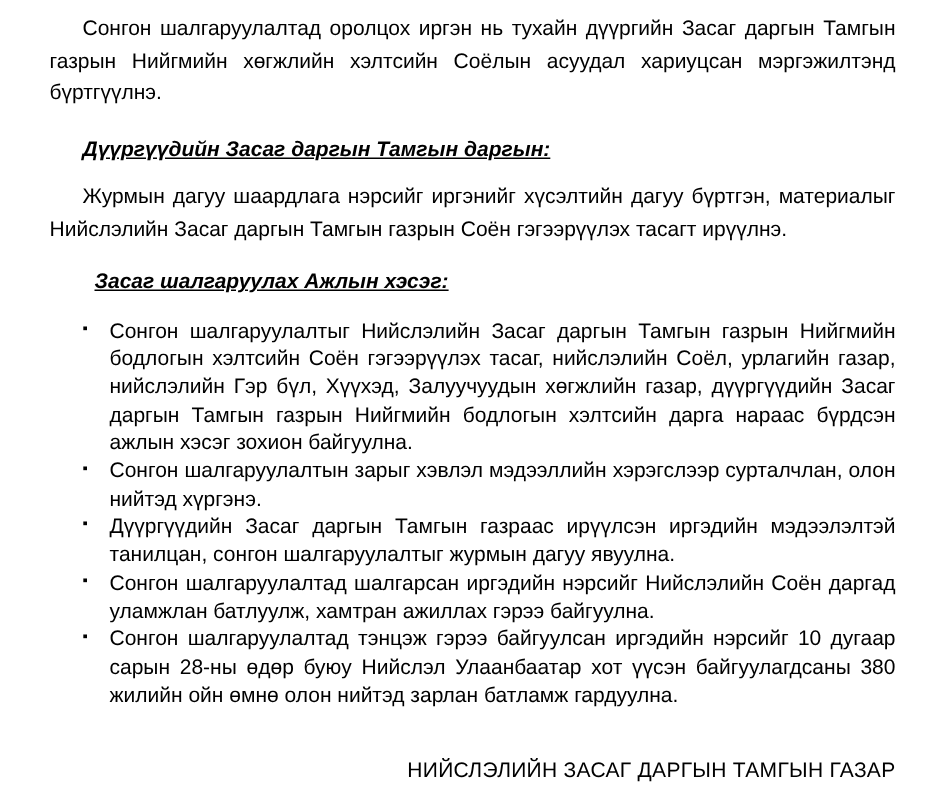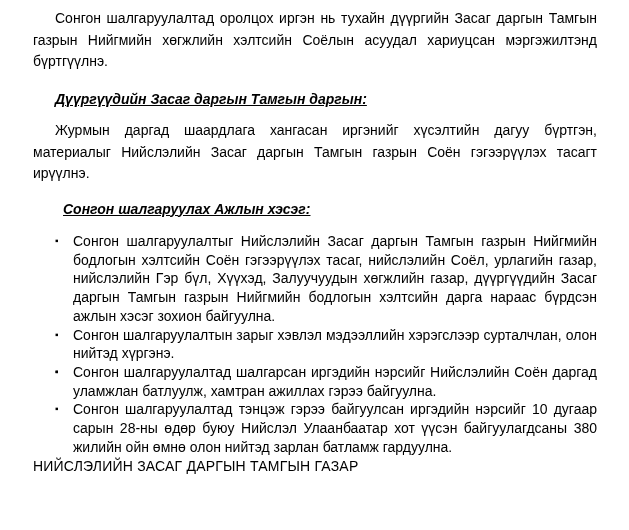--- a/index.html
+++ b/index.html
@@ -57,49 +57,51 @@
     line-height: 18.7px;
   }
   .bullet-marker {
     position: absolute;
     left: 22px;
     top: 0;
     font-size: 10px;
     line-height: 18.7px;
   }
   .footer {
-    text-align: left;
+    margin-top: 31px;
+    text-align: right;
     line-height: 21px;
     letter-spacing: 0.2px;
   }
 </style>
 </head>
 <body>
 
 <div class="page">
 
   <p class="para indent">Сонгон шалгаруулалтад оролцох иргэн нь тухайн дүүргийн Засаг даргын Тамгын газрын Нийгмийн хөгжлийн хэлтсийн Соёлын асуудал хариуцсан мэргэжилтэнд бүртгүүлнэ.</p>
 
   <p class="heading h1pos">Дүүргүүдийн Засаг даргын Тамгын даргын:</p>
 
-  <p class="para indent second">Журмын даргад шаардлага хангасан иргэнийг хүсэлтийн дагуу бүртгэн, материалыг Нийслэлийн Засаг даргын Тамгын газрын Соён гэгээрүүлэх тасагт ирүүлнэ.</p>
+  <p class="para indent second">Журмын дагуу шаардлага нэрсийг иргэнийг хүсэлтийн дагуу бүртгэн, материалыг Нийслэлийн Засаг даргын Тамгын газрын Соён гэгээрүүлэх тасагт ирүүлнэ.</p>
 
-  <p class="heading h2pos">Сонгон шалгаруулах Ажлын хэсэг:</p>
+  <p class="heading h2pos">Засаг шалгаруулах Ажлын хэсэг:</p>
 
   <ul class="bullet-list">
     <li>
       <span class="bullet-marker">▪</span>
       <span>Сонгон шалгаруулалтыг Нийслэлийн Засаг даргын Тамгын газрын Нийгмийн бодлогын хэлтсийн Соён гэгээрүүлэх тасаг, нийслэлийн Соёл, урлагийн газар, нийслэлийн Гэр бүл, Хүүхэд, Залуучуудын хөгжлийн газар, дүүргүүдийн Засаг даргын Тамгын газрын Нийгмийн бодлогын хэлтсийн дарга нараас бүрдсэн ажлын хэсэг зохион байгуулна.</span>
     </li>
     <li>
       <span class="bullet-marker">▪</span>
       <span>Сонгон шалгаруулалтын зарыг хэвлэл мэдээллийн хэрэгслээр сурталчлан, олон нийтэд хүргэнэ.</span>
     </li>
     <li>
       <span class="bullet-marker">▪</span>
+      <span>Дүүргүүдийн Засаг даргын Тамгын газраас ирүүлсэн иргэдийн мэдээлэлтэй танилцан, сонгон шалгаруулалтыг журмын дагуу явуулна.</span>
     </li>
     <li>
       <span class="bullet-marker">▪</span>
       <span>Сонгон шалгаруулалтад шалгарсан иргэдийн нэрсийг Нийслэлийн Соён даргад уламжлан батлуулж,  хамтран ажиллах гэрээ байгуулна.</span>
     </li>
     <li>
       <span class="bullet-marker">▪</span>
       <span>Сонгон шалгаруулалтад тэнцэж гэрээ байгуулсан иргэдийн нэрсийг 10 дугаар сарын 28-ны өдөр буюу Нийслэл Улаанбаатар хот үүсэн байгуулагдсаны  380 жилийн ойн өмнө олон нийтэд зарлан батламж гардуулна.</span>
     </li>
   </ul>

